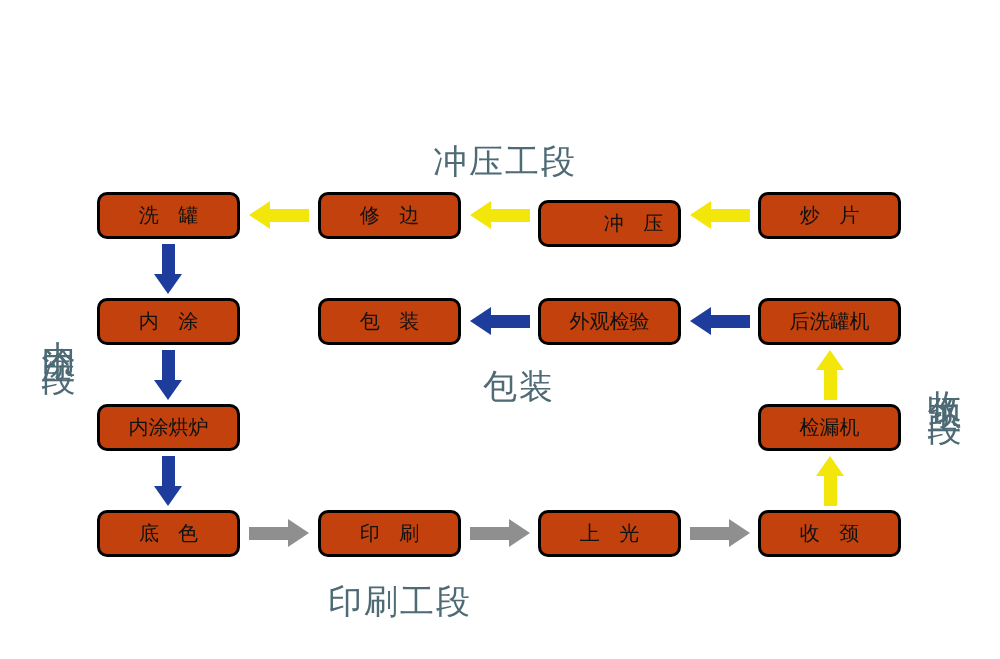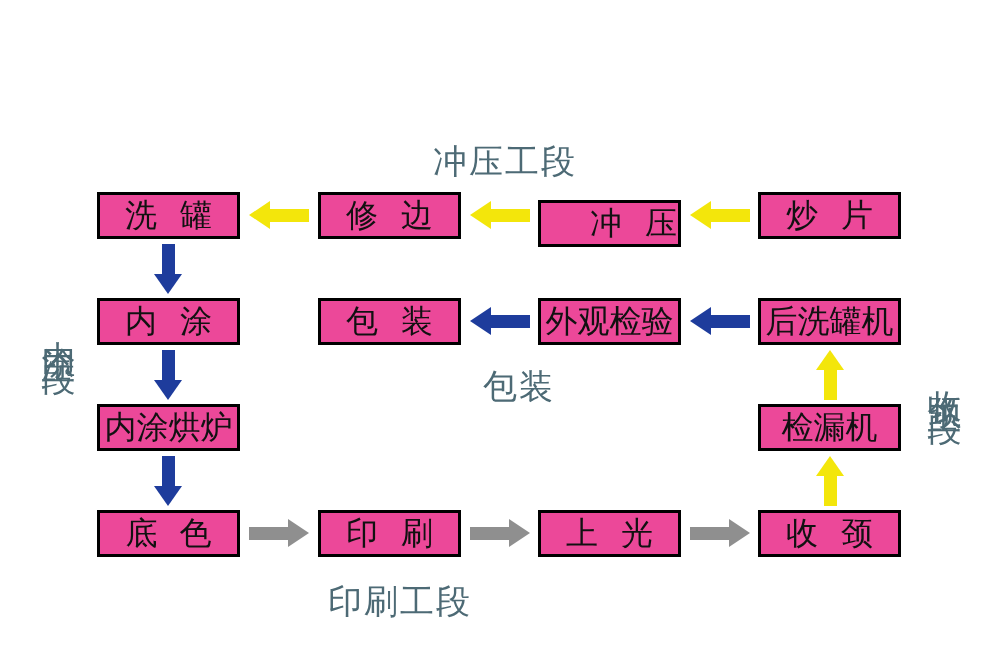--- a/index.html
+++ b/index.html
@@ -25,24 +25,24 @@
   }
   .section-label.vertical{
     writing-mode:vertical-rl;
     letter-spacing:7px;
   }
   .box{
     position:absolute;
     width:143px;height:47px;
     box-sizing:border-box;
     border:3px solid var(--box-border,#000);
-    border-radius:0;
-    background:#ec4899;
+    border-radius:10px;
+    background:#c2410c;
     display:flex;align-items:center;justify-content:center;
-    font-size:32px;color:#111;
+    font-size:20px;color:#111;
     word-spacing:14px;
     white-space:nowrap;
   }
   
   .h-arrow{
     position:absolute;height:28px;
     display:flex;align-items:center;
   }
   .h-arrow .bar{flex:1;height:13px;background:currentColor;}
   .h-arrow .tri-l{

